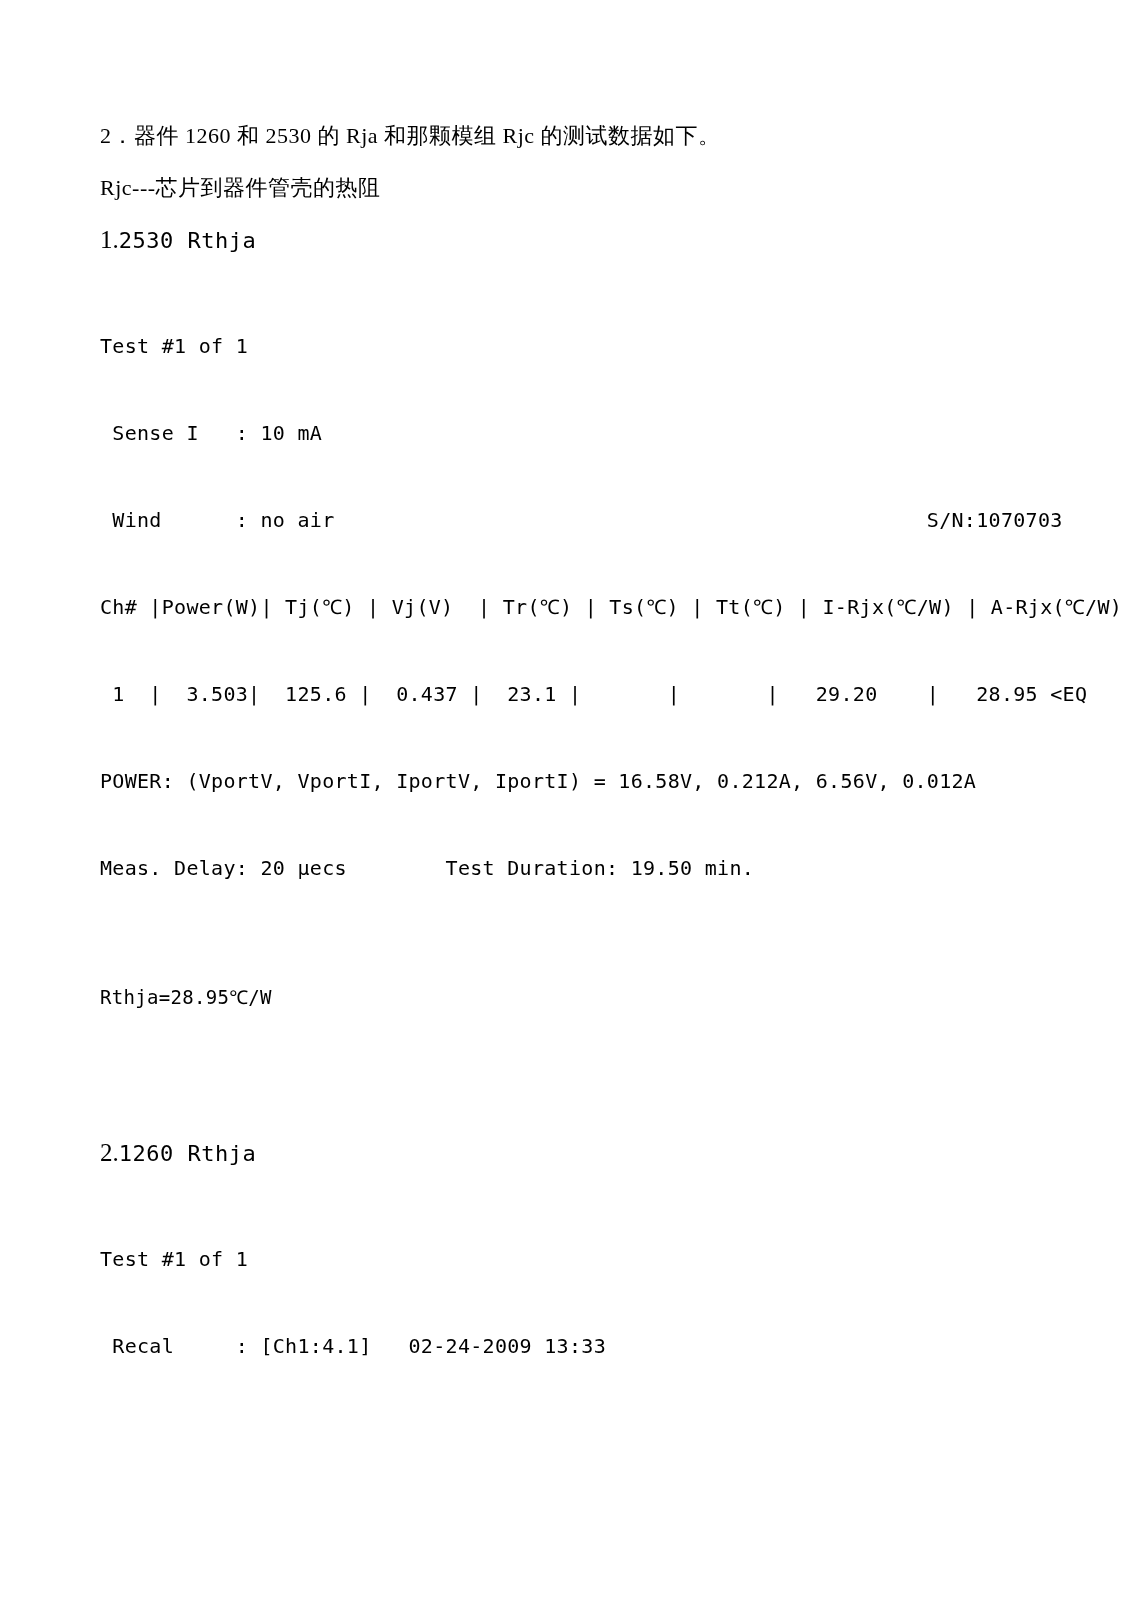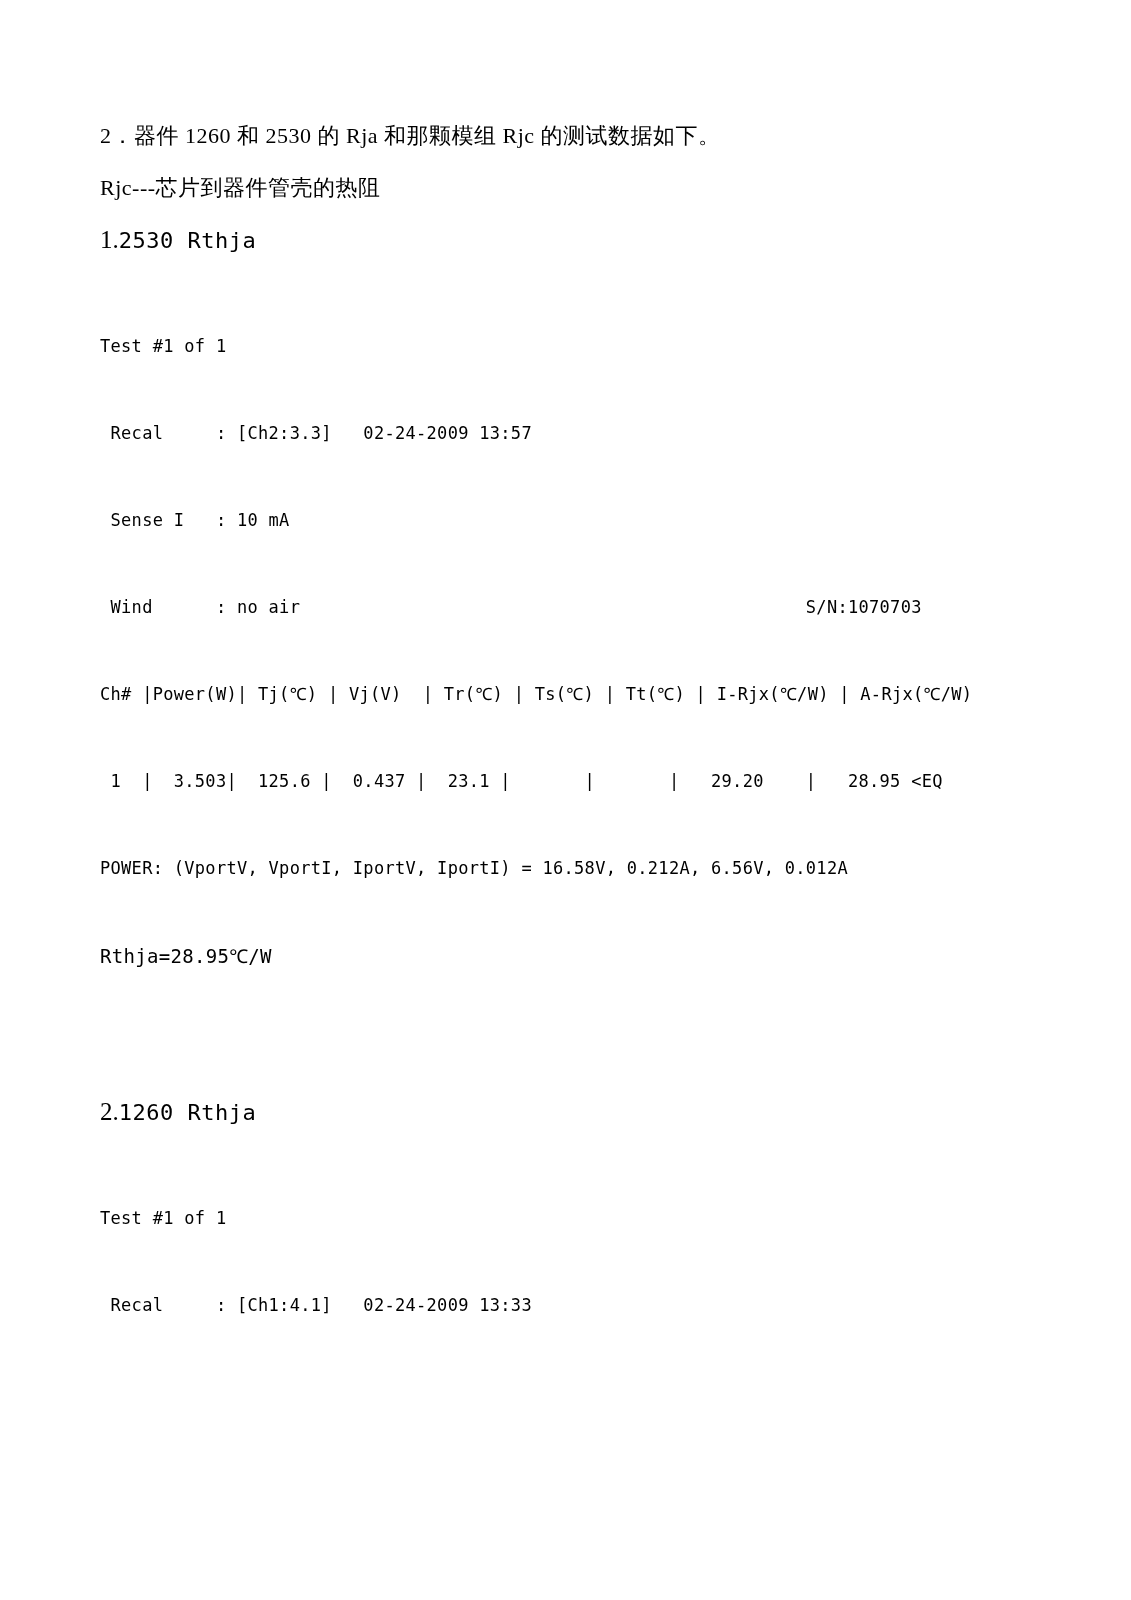--- a/index.html
+++ b/index.html
@@ -49,57 +49,58 @@
     font-size: 25px;
     font-weight: normal;
   }
   .section-label {
     font-family: "DejaVu Sans Mono", monospace;
     font-size: 22px;
     letter-spacing: 0.5px;
   }
   .mono-block {
     font-family: "DejaVu Sans Mono", monospace;
-    font-size: 17px;
+    font-size: 20px;
     line-height: 29px;
     white-space: pre;
     letter-spacing: 0.3px;
   }
   .mono-line {
     white-space: pre;
   }
   .result-line {
     font-family: "DejaVu Sans Mono", monospace;
     font-size: 19px;
     line-height: 30px;
     white-space: pre;
     letter-spacing: 0.3px;
+    margin-top: 41px;
   }
   .gap-lg { height: 128px; }
 </style>
 </head>
 <body>
 
 <div class="page">
   <div class="content">
 
     <p class="para-cn">2．器件 1260 和 2530 的 Rja  和那颗模组 Rjc 的测试数据如下。</p>
     <p class="para-cn second">Rjc---芯片到器件管壳的热阻</p>
 
     <div class="section-head">
       <span class="section-num">1.</span><span class="section-label">2530 Rthja</span>
     </div>
     <div class="mono-block">
       <div class="mono-line">Test #1 of 1</div>
-      <div class="mono-line"> Recal     : [Ch2:3.3]   02-24-2009 13:57</div>
       <div class="mono-line"> Sense I   : 10 mA</div>
       <div class="mono-line"> Wind      : no air                                                S/N:1070703</div>
       <div class="mono-line">Ch# |Power(W)| Tj(℃) | Vj(V)  | Tr(℃) | Ts(℃) | Tt(℃) | I-Rjx(℃/W) | A-Rjx(℃/W)</div>
       <div class="mono-line"> 1  |  3.503|  125.6 |  0.437 |  23.1 |       |       |   29.20    |   28.95 &lt;EQ</div>
       <div class="mono-line">POWER: (VportV, VportI, IportV, IportI) = 16.58V, 0.212A, 6.56V, 0.012A</div>
+      <div class="mono-line">Meas. Delay: 20 μecs        Test Duration: 19.50 min.</div>
     </div>
     <div class="result-line">Rthja=28.95℃/W</div>
 
     <div class="gap-lg"></div>
 
     <div class="section-head">
       <span class="section-num">2.</span><span class="section-label">1260 Rthja</span>
     </div>
     <div class="mono-block">
       <div class="mono-line">Test #1 of 1</div>

